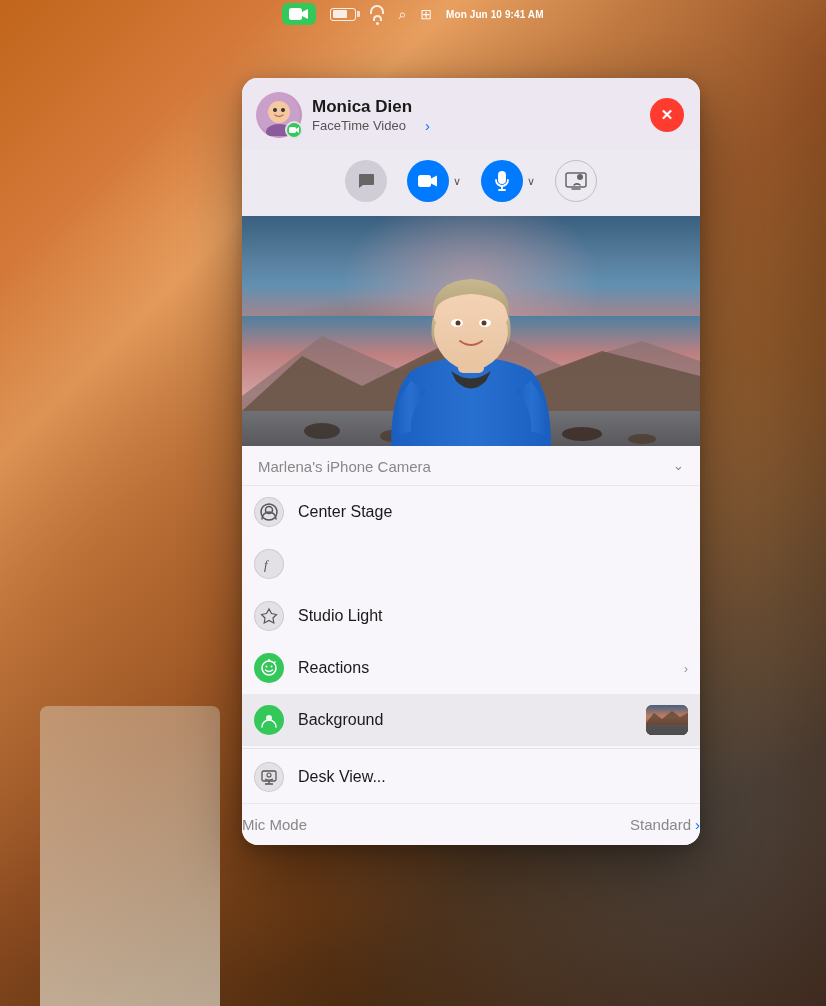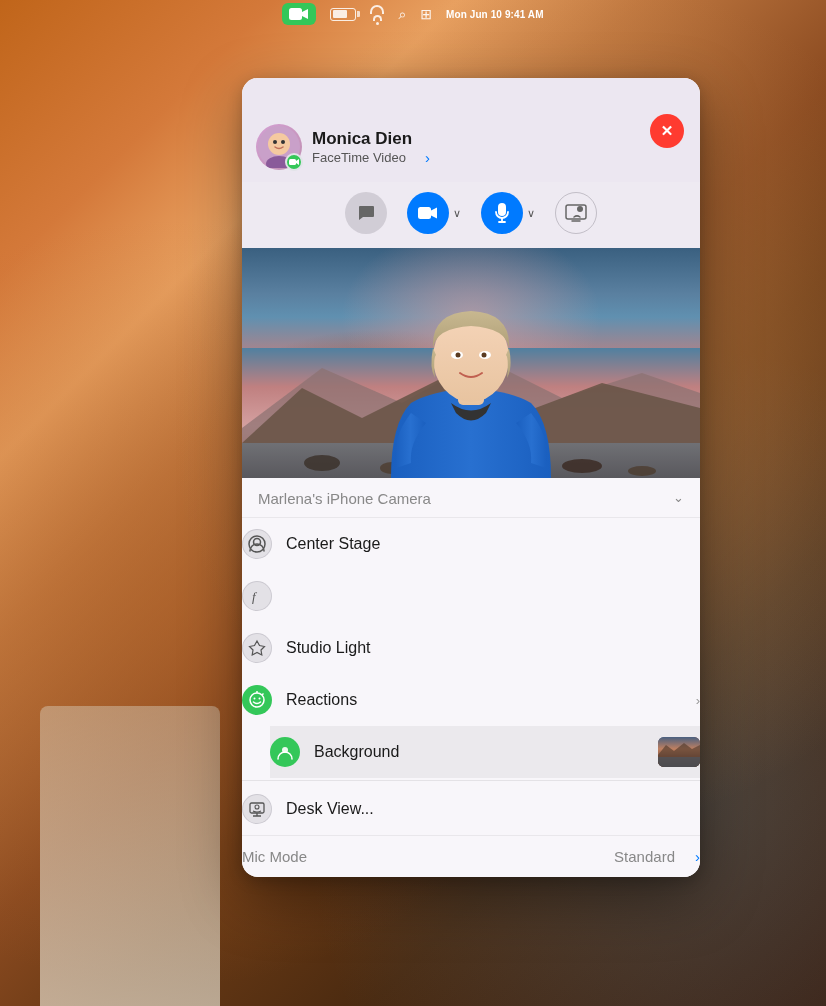--- a/index.html
+++ b/index.html
@@ -130,21 +130,20 @@
       padding: 14px 16px 12px 14px;
       display: flex;
       align-items: center;
       justify-content: space-between;
     }
 
     .caller-info {
       display: flex;
       align-items: center;
       gap: 10px;
-      margin-top: 32px;
     }
 
     .avatar-container {
       position: relative;
       width: 46px;
       height: 46px;
     }
 
     .avatar-circle {
       width: 46px;
@@ -322,21 +321,21 @@
     }
 
     .camera-chevron {
       color: #888;
       font-size: 13px;
     }
 
     .menu-item {
       display: flex;
       align-items: center;
-      padding: 11px 0;
+      padding: 11px 12px;
       gap: 14px;
       cursor: pointer;
       position: relative;
     }
 
     .menu-item.active {
       background: rgba(0,100,255,0.06);
     }
 
     .menu-item-icon {
@@ -398,21 +397,21 @@
     .mic-mode-label {
       font-size: 15px;
       color: #888;
     }
 
     .mic-mode-value {
       font-size: 15px;
       color: #888;
       display: flex;
       align-items: flex-start;
-      gap: 20px;
+      gap: 4px;
     }
 
     
     .bg-lamp {
       position: absolute;
       bottom: 0;
       left: 40px;
       width: 180px;
       height: 300px;
       background: linear-gradient(to top, rgba(240,235,220,0.9), rgba(220,215,200,0.6));
@@ -656,21 +655,21 @@
           <circle cx="11.5" cy="7.5" r="1" fill="white"></circle>
           <path d="M5.5 11 Q9 14 12.5 11" stroke="white" stroke-width="1.5" fill="none" stroke-linecap="round"></path>
           <line x1="9" y1="2" x2="9" y2="0" stroke="white" stroke-width="1.5"></line>
           <line x1="14" y1="4" x2="15.5" y2="2.5" stroke="white" stroke-width="1.5"></line>
         </svg>
       </div>
       <span class="menu-item-label">Reactions</span>
       <span class="menu-item-chevron">›</span>
     </div>
 
-    <div class="menu-item active" style="background:rgba(0,0,0,0.05);margin-left:28px;">
+    <div class="menu-item active" style="background:rgba(0,0,0,0.05);">
       <div class="menu-item-icon green">
         <svg width="18" height="18" viewBox="0 0 18 18" fill="none">
           <circle cx="9" cy="7" r="3" fill="white" opacity="0.9"></circle>
           <path d="M2 16a7 7 0 0114 0" stroke="white" stroke-width="1.5" fill="none" stroke-linecap="round"></path>
         </svg>
       </div>
       <span class="menu-item-label" style="font-weight:500;">Background</span>
 
       <div class="menu-item-thumbnail">
         <svg width="42" height="30" viewBox="0 0 42 30">

